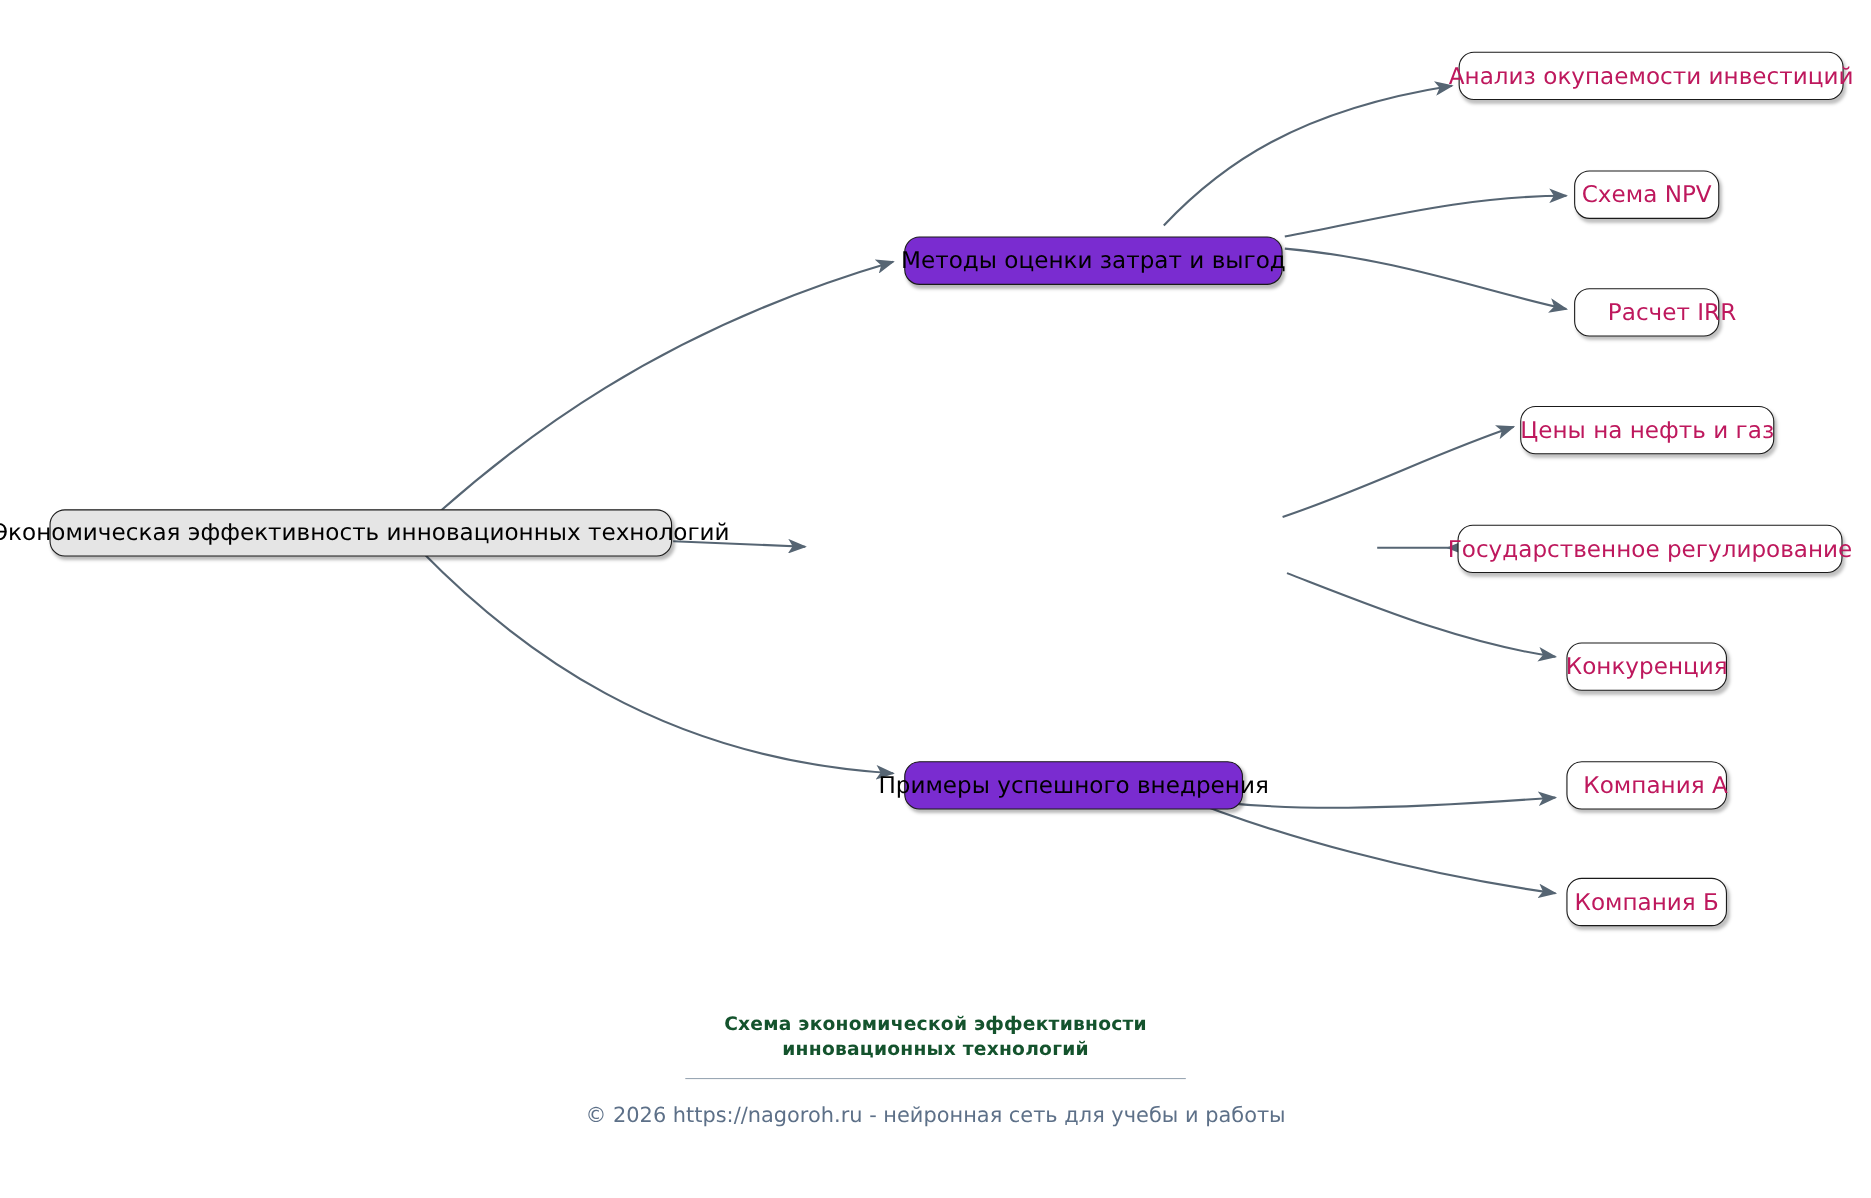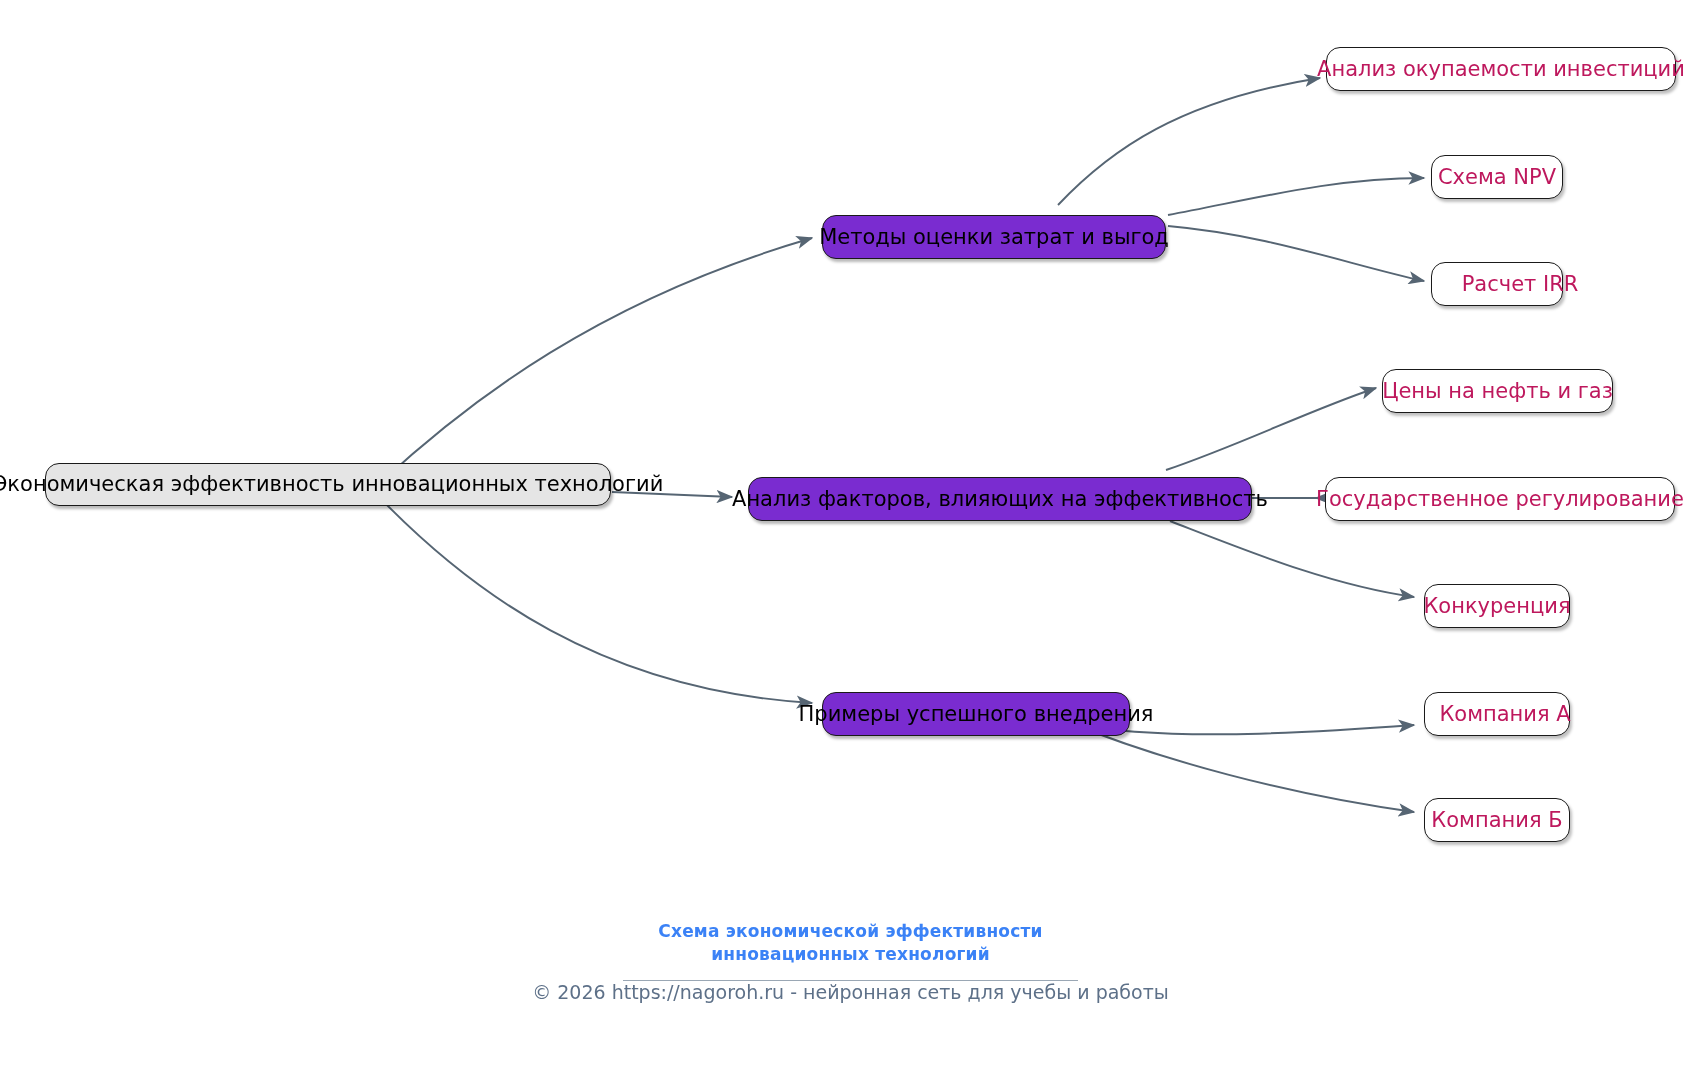--- a/index.html
+++ b/index.html
@@ -66,33 +66,34 @@
     padding: 0 4px;
   }
   #footer {
     position: absolute;
     left: 0;
     top: 920px;
     width: 1701px;
     text-align: center;
   }
   #footer-title {
-    color: #3b82f6;
+    color: #14532d;
     font-size: 17px;
     font-weight: bold;
     line-height: 1.35;
     letter-spacing: 0.2px;
   }
   #footer-rule {
     width: 455px;
     height: 0;
     margin: 14px auto 0 auto;
     border-top: 1.5px solid #9aa7b4;
   }
   #footer-copy {
+    margin-top: 22px;
     color: #5d7088;
     font-size: 19px;
     font-weight: 400;
   }
 </style>
 </head>
 <body>
 
 <div id="canvas">
 
@@ -121,23 +122,20 @@
   </svg>
 
   <div class="node node-root" style="left:45px; top:463px; width:566px; height:43px;">
     <span class="node-label">Экономическая эффективность инновационных технологий</span>
   </div>
 
   <div class="node node-branch" style="left:822px; top:215px; width:344px; height:44px;">
     <span class="node-label">Методы оценки затрат и выгод</span>
   </div>
 
-  <div class="node node-branch" style="left:748px; top:477px; width:504px; height:44px;">
-    <span class="node-label">Анализ факторов, влияющих на эффективность</span>
-  </div>
 
   <div class="node node-branch" style="left:822px; top:692px; width:308px; height:44px;">
     <span class="node-label">Примеры успешного внедрения</span>
   </div>
 
   <div class="node node-leaf" style="left:1326px; top:47px; width:350px; height:44px;">
     <span class="node-label">Анализ окупаемости инвестиций</span>
   </div>
 
   <div class="node node-leaf" style="left:1431px; top:155px; width:132px; height:44px;">

